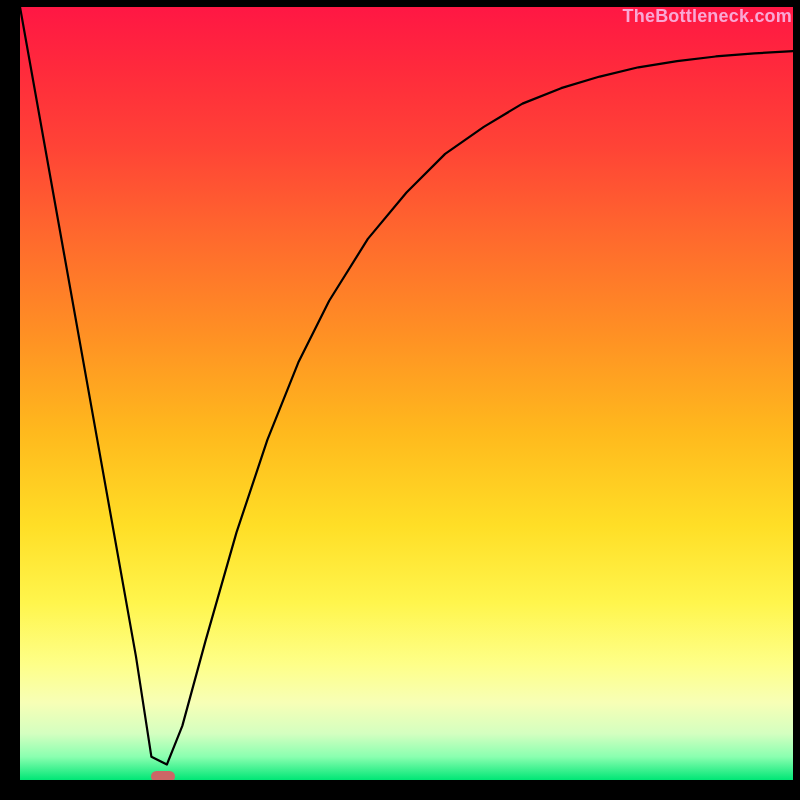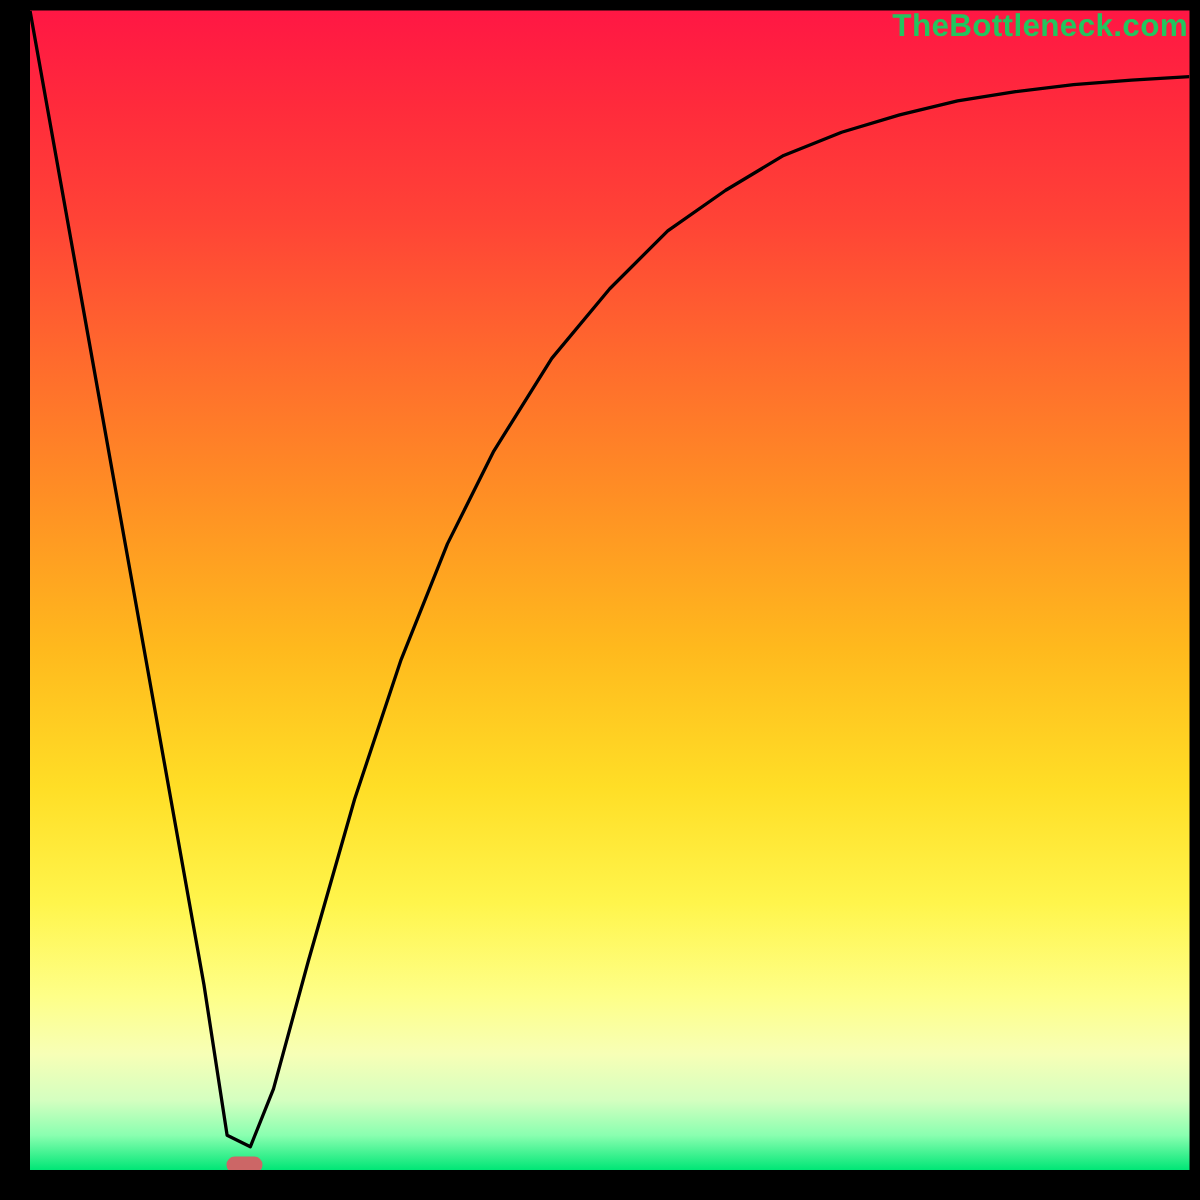--- a/index.html
+++ b/index.html
@@ -50,22 +50,22 @@
   }
   .marker {
     position: absolute;
     background: #cc6666;
     border-radius: 6px;
   }
   .watermark {
     position: absolute;
     top: 6px;
     right: 8px;
-    color: #22c55e;
-    font-size: 21px;
+    color: #f9a8d4;
+    font-size: 18px;
     font-weight: 600;
     letter-spacing: 0.2px;
     user-select: none;
   }
 </style>
 </head>
 <body>
 
 <div class="frame">
   <div class="plot-area">

